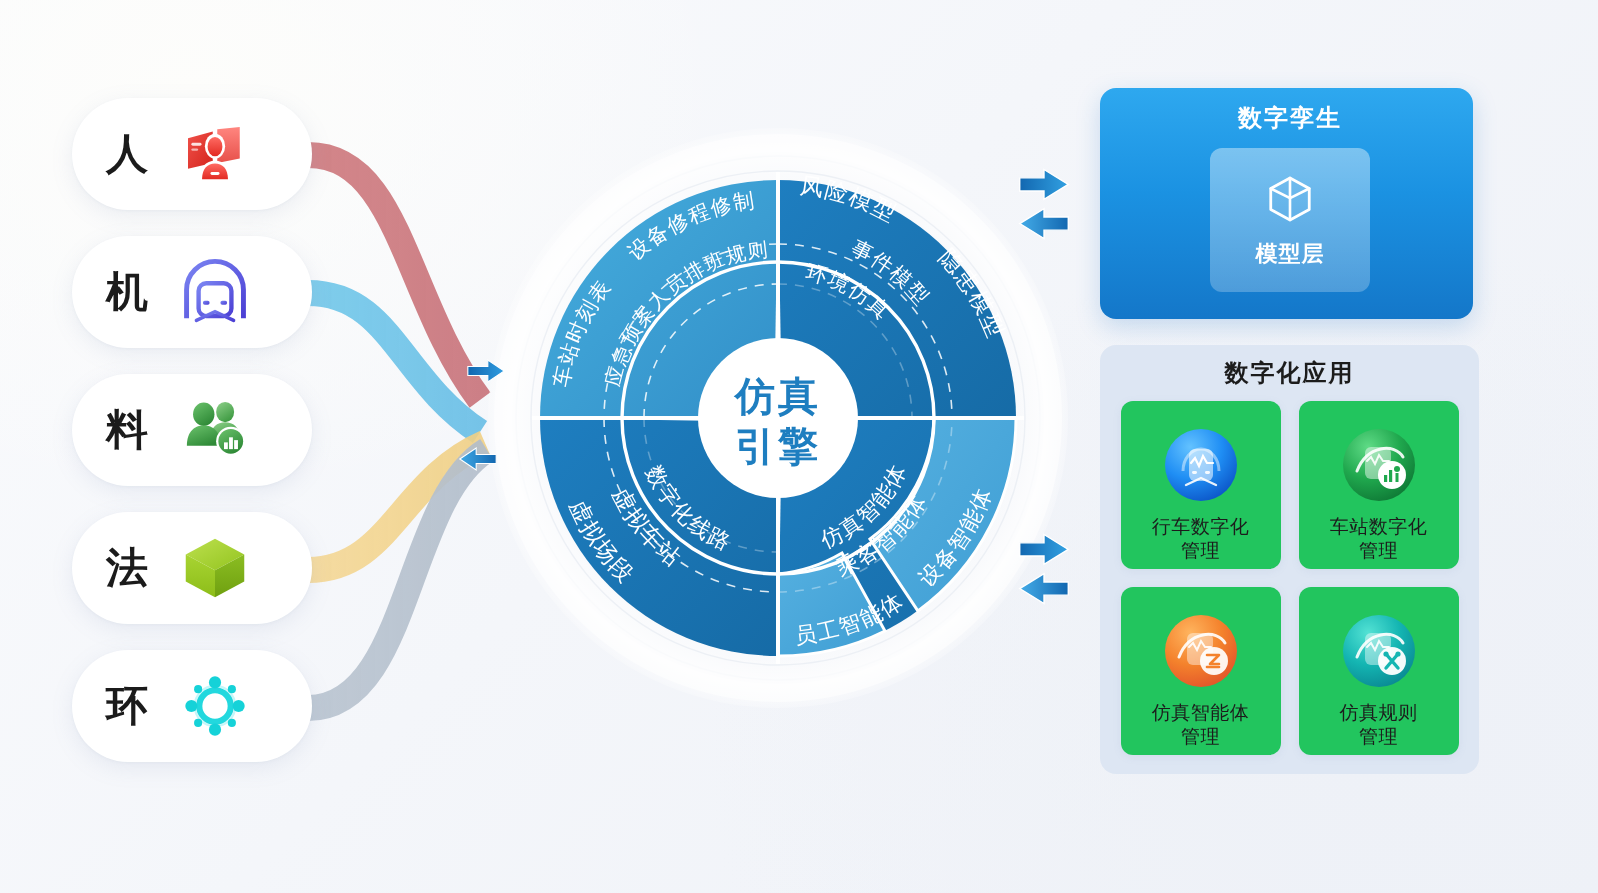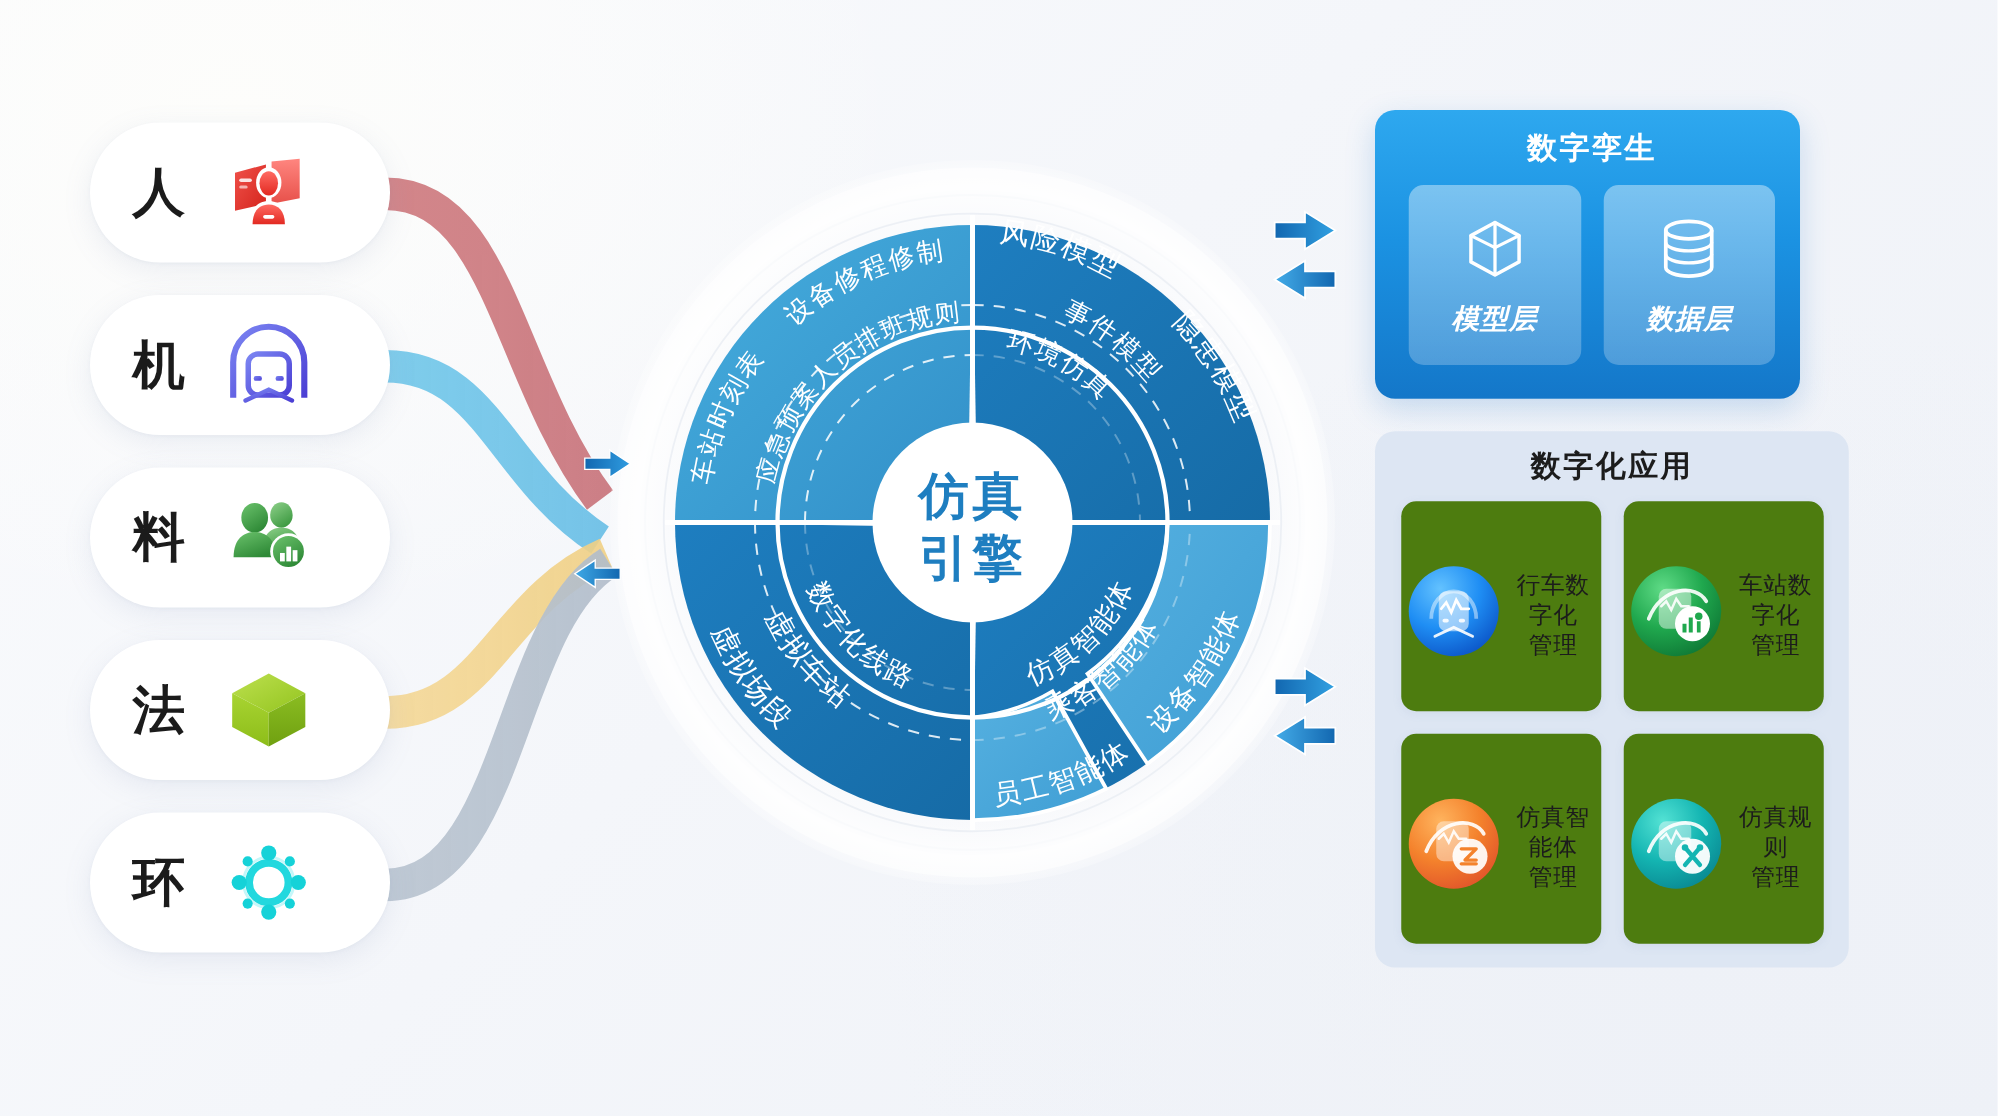--- a/index.html
+++ b/index.html
@@ -69,21 +69,21 @@
   .arrow-pair { position: absolute; z-index: 25; }
   #arrows-right-top { left: 1016px; top: 166px; }
   #arrows-right-bottom { left: 1016px; top: 531px; }
   #arrows-left-in { left: 466px; top: 358px; }
   #arrows-left-out { left: 458px; top: 446px; }
 
   
   #panel-twin {
     position: absolute;
     left: 1100px; top: 88px;
-    width: 340px; height: 231px;
+    width: 373px; height: 231px;
     border-radius: 16px;
     background: linear-gradient(180deg, #2ea8ef 0%, #1b92e2 45%, #1477c9 100%);
     box-shadow: 0 8px 24px rgba(35,120,200,0.22);
     padding: 14px 20px 20px 27px;
     z-index: 30;
   }
   #panel-twin .panel-title {
     text-align: center;
     color: #ffffff;
     font-size: 24px;
@@ -104,21 +104,20 @@
     flex-direction: column;
     align-items: center;
     justify-content: center;
     gap: 8px;
   }
   .twin-cell .tc-label {
     color: #ffffff;
     font-size: 22px;
     font-weight: 700;
     letter-spacing: 1px;
-    font-style: italic;
   }
 
   #panel-apps {
     position: absolute;
     left: 1100px; top: 345px;
     width: 379px; height: 429px;
     border-radius: 16px;
     background: #dde6f3;
     z-index: 30;
     padding: 12px 20px 20px 20px;
@@ -132,24 +131,24 @@
     margin-bottom: 12px;
   }
   .apps-grid {
     display: grid;
     grid-template-columns: 160px 160px;
     grid-template-rows: 168px 168px;
     gap: 18px;
     justify-content: center;
   }
   .app-cell {
-    background: #4d7c0f;
+    background: #22c55e;
     border-radius: 12px;
     display: flex;
-    flex-direction: row;
+    flex-direction: column;
     align-items: center;
     justify-content: center;
     padding-top: 16px;
     box-shadow: 0 2px 8px rgba(120,140,175,0.10);
   }
   .app-icon { width: 84px; height: 84px; margin-bottom: 8px; }
   .app-label {
     text-align: center;
     font-size: 19px;
     color: #1c1c1c;
@@ -500,31 +499,20 @@
     <div class="twin-cell">
       <span>
         <svg viewBox="0 0 64 64" width="56" height="56">
           <path d="M32 8 L54 20 L54 44 L32 56 L10 44 L10 20 Z" fill="none" stroke="#ffffff" stroke-width="3.2" stroke-linejoin="round"></path>
           <path d="M32 8 L32 31 M32 31 L10 20 M32 31 L54 20" fill="none" stroke="#ffffff" stroke-width="3" stroke-linecap="round"></path>
           <path d="M32 31 L32 56" fill="none" stroke="#ffffff" stroke-width="3"></path>
         </svg>
       </span>
       <span class="tc-label">模型层</span>
     </div>
-    <div class="twin-cell">
-      <span>
-        <svg viewBox="0 0 64 64" width="56" height="56">
-          <ellipse cx="32" cy="15" rx="21" ry="8" fill="none" stroke="#ffffff" stroke-width="3.4"></ellipse>
-          <path d="M11 15 v34 a21 8 0 0 0 42 0 V15" fill="none" stroke="#ffffff" stroke-width="3.4"></path>
-          <path d="M11 26 a21 8 0 0 0 42 0" fill="none" stroke="#ffffff" stroke-width="3"></path>
-          <path d="M11 37 a21 8 0 0 0 42 0" fill="none" stroke="#ffffff" stroke-width="3"></path>
-        </svg>
-      </span>
-      <span class="tc-label">数据层</span>
-    </div>
   </div>
 </div>
 
 <div id="panel-apps">
   <div class="panel-title">数字化应用</div>
   <div class="apps-grid">
 
     <div class="app-cell">
       <span class="app-icon">
         <svg viewBox="0 0 84 84" width="84" height="84">

